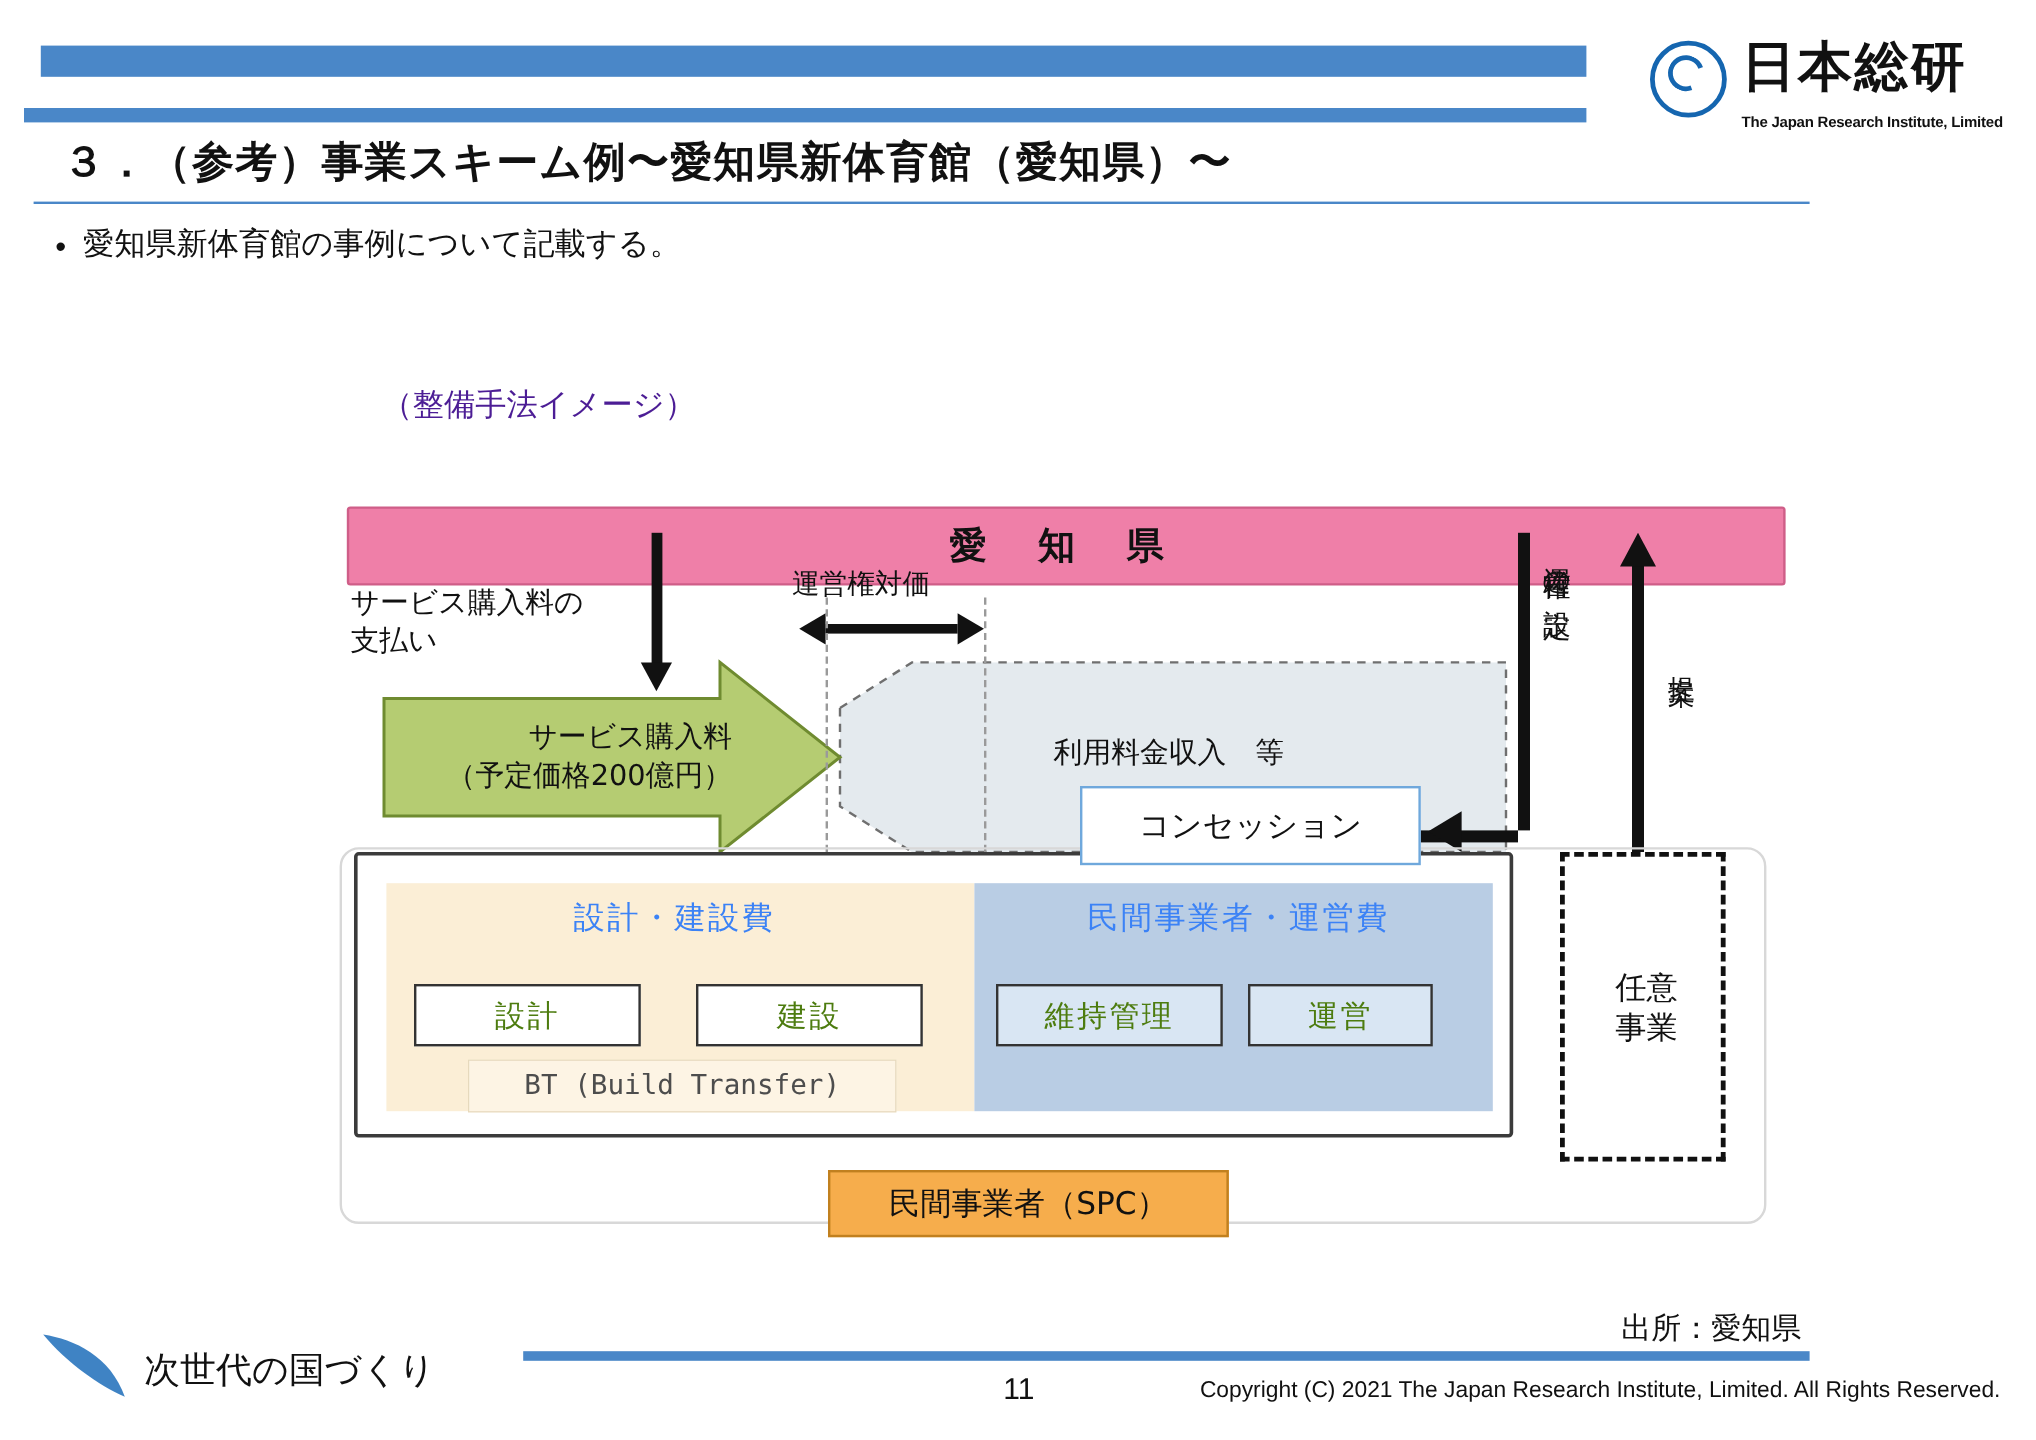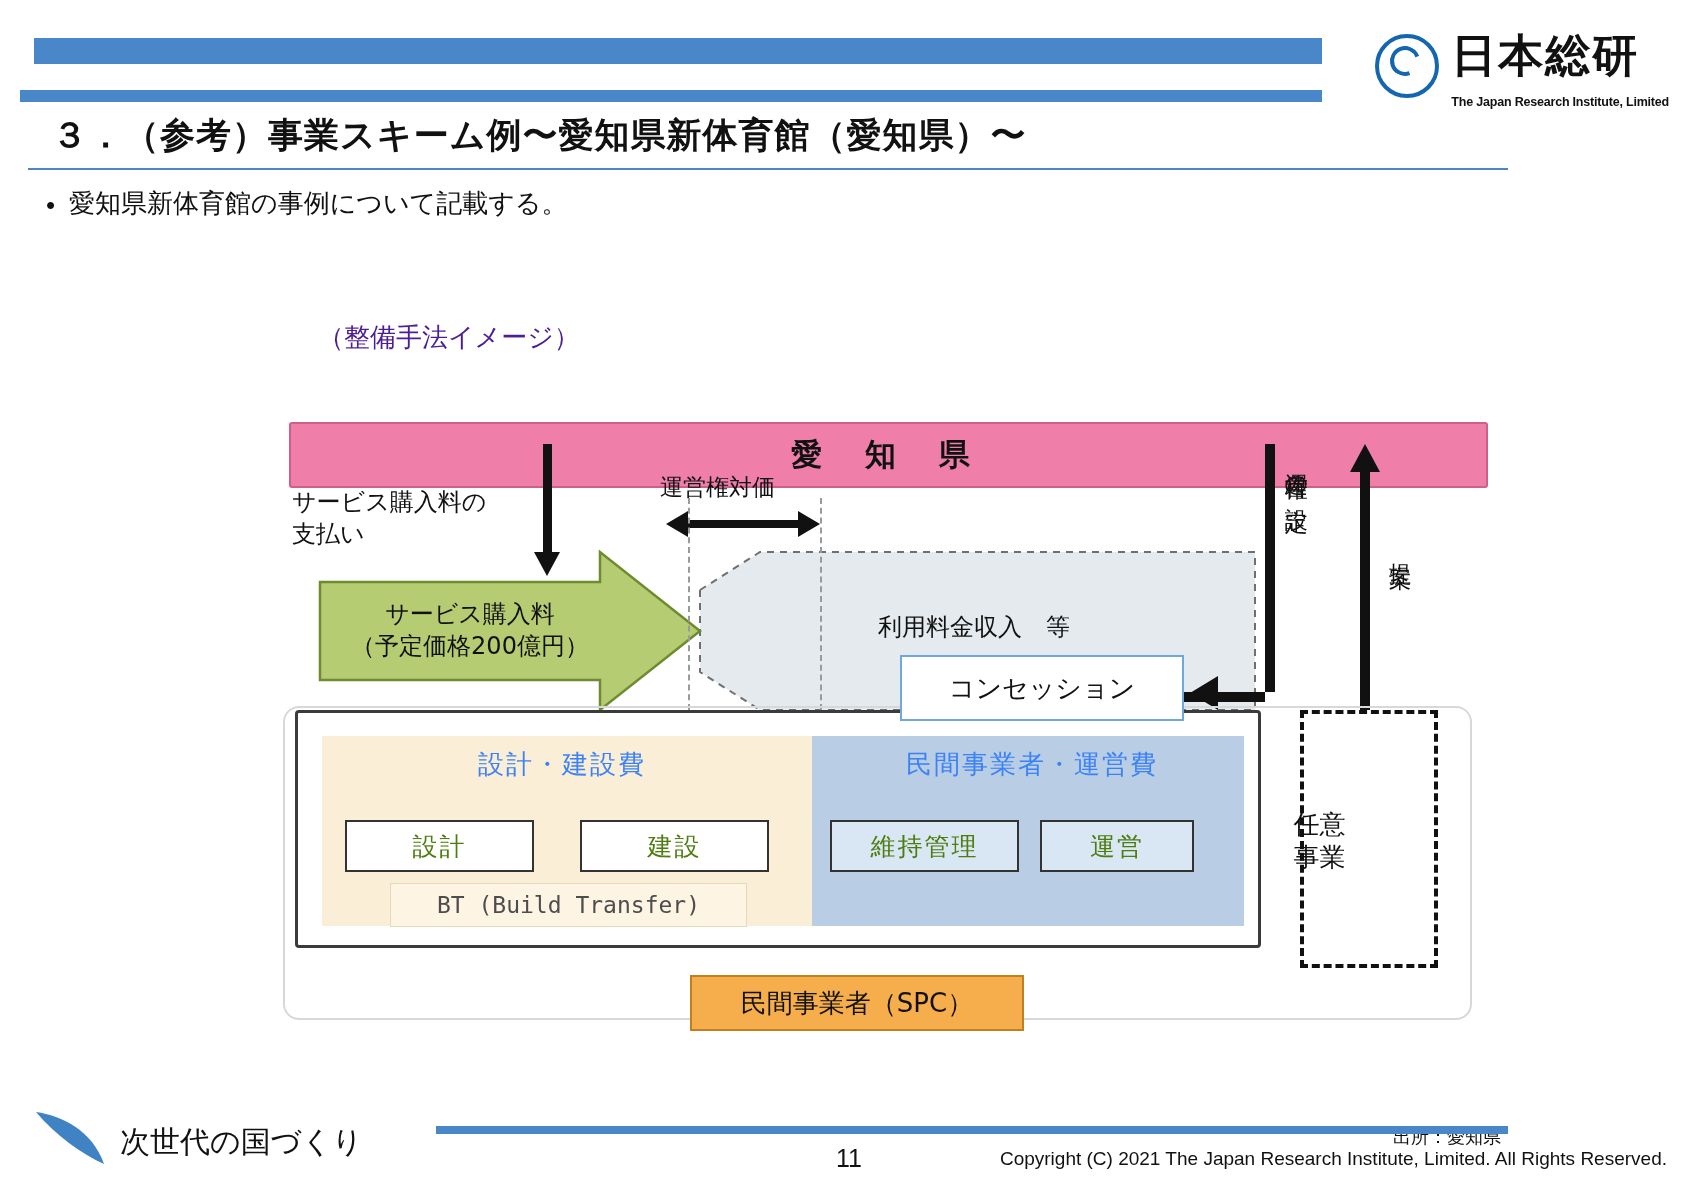--- a/index.html
+++ b/index.html
@@ -221,21 +221,21 @@
   .dash-v1 { left: 688px; top: 498px; height: 212px; }
   .dash-v2 { left: 820px; top: 498px; height: 212px; }
 
   
   .svg-arrows { position: absolute; left: 0; top: 0; width: 1697px; height: 1200px; }
 
   .green-arrow-text {
     position: absolute;
     left: 330px; top: 598px;
     width: 280px;
-    text-align: center;
+    text-align: right;
     font-family: "DejaVu Sans", sans-serif;
     font-size: 24px;
     line-height: 1.35;
     color: #111;
   }
 
   
   .box-concession {
     position: absolute;
     left: 900px; top: 655px;
@@ -338,23 +338,22 @@
   
   .box-optional {
     position: absolute;
     left: 1300px; top: 710px;
     width: 130px; height: 250px;
     border: 4px dashed #111;
     background: #ffffff;
   }
   .box-optional-inner {
     position: absolute;
-    left: 1272px; top: 808px;
+    left: 1346px; top: 808px;
     width: 95px;
-    text-align: center;
     font-family: "DejaVu Sans", sans-serif;
     font-size: 26px;
     line-height: 1.28;
     color: #111;
   }
 
   
   .arrow-unei-settei {
     position: absolute;
     left: 1265px; top: 444px;
@@ -386,23 +385,23 @@
     position: absolute;
     left: -10px; top: -26px;
     border-left: 15px solid transparent;
     border-right: 15px solid transparent;
     border-bottom: 28px solid #111;
   }
 
   
   .source-note {
     position: absolute;
-    right: 196px; top: 1125px;
-    font-family: "DejaVu Sans", sans-serif;
-    font-size: 18px;
+    right: 196px; top: 1090px;
+    font-family: "DejaVu Sans", sans-serif;
+    font-size: 25px;
     color: #111;
   }
   .footer-rule {
     position: absolute;
     left: 436px; top: 1126px;
     width: 1072px; height: 8px;
     background: #4a87c8;
   }
   .footer-swoosh {
     position: absolute;

